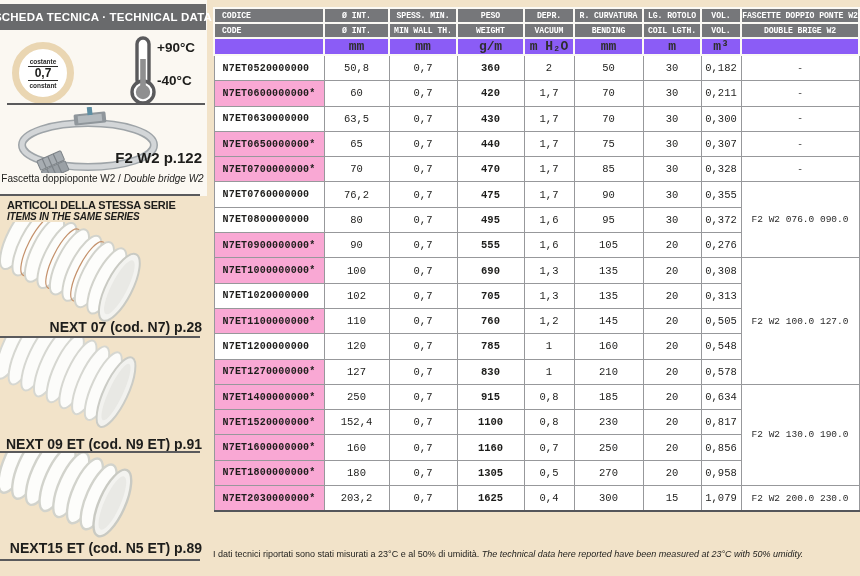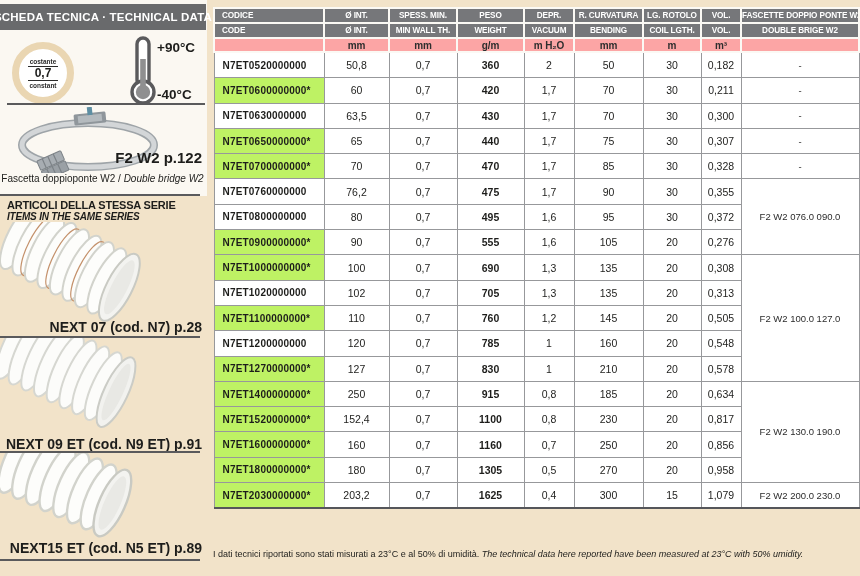--- a/index.html
+++ b/index.html
@@ -23,48 +23,48 @@
     background:#fff;border:7px solid #ead6b2;
     display:flex;flex-direction:column;align-items:center;justify-content:center;
   }
   .badge .b-top,.badge .b-bot{font-size:6.5px;font-weight:bold;line-height:7px;color:#2b2b2b;}
   .badge .b-val{
     font-size:12px;font-weight:bold;line-height:13px;color:#1d1d1b;
     border-top:1px solid #2b2b2b;border-bottom:1px solid #2b2b2b;padding:0 7px;margin:1px 0;
   }
   .thermo{position:absolute;left:127px;top:35px;}
   .temp-max{position:absolute;left:157px;top:40px;font-size:13.5px;font-weight:bold;white-space:nowrap;}
-  .temp-min{position:absolute;left:157px;top:87px;font-size:13.5px;font-weight:bold;white-space:nowrap;}
+  .temp-min{position:absolute;left:157px;top:73px;font-size:13.5px;font-weight:bold;white-space:nowrap;}
   .divider{position:absolute;left:7px;width:198px;height:2px;background:#5a5a5c;}
   .d1{top:103px;}.d2{top:194px;width:200px;left:0;}
   .d3{top:336px;width:200px;left:0;}.d4{top:451px;width:200px;left:0;}.d5{top:559px;width:200px;left:0;}
   .clamp{position:absolute;left:8px;top:107px;}
   .clamp-ref{position:absolute;left:0;top:149px;width:202px;text-align:right;font-size:15px;font-weight:bold;}
   .clamp-caption{position:absolute;left:0;top:173px;width:205px;text-align:center;font-size:10px;white-space:nowrap;}
   .series-title-it{position:absolute;left:7px;top:199px;font-size:11px;font-weight:bold;letter-spacing:-.2px;}
   .series-title-en{position:absolute;left:7px;top:211px;font-size:10px;font-weight:bold;font-style:italic;letter-spacing:-.2px;}
   .hose{position:absolute;left:0;}
   .hose1{top:222px;}.hose2{top:338px;}.hose3{top:453px;}
   .hose-label{position:absolute;left:0;width:202px;text-align:right;font-size:14px;font-weight:bold;white-space:nowrap;}
   .hl1{top:319px;}.hl2{top:436px;}.hl3{top:540px;}
   
   .main{position:absolute;left:213px;top:7px;}
-  table{border-collapse:collapse;table-layout:fixed;width:645px;}
+  table{border-collapse:collapse;table-layout:fixed;width:645px;font-family:Liberation Mono, monospace;}
   thead th{
     background:#76777a;color:#fff;font-size:8.2px;font-weight:bold;letter-spacing:-.1px;
     height:13px;padding:0;text-align:center;border:2px solid #fbf9f4;white-space:nowrap;overflow:hidden;
   }
   thead th.left{text-align:left;padding-left:7px;}
-  thead tr.units th{background:#fca5a5;color:#2e2e2e;font-size:10px;height:12px;}
+  thead tr.units th{background:#8b5cf6;color:#2e2e2e;font-size:13px;height:12px;}
   tbody td{
     background:#fff;border:1px solid #97989b;height:24.3px;padding:0;
     font-size:10.5px;text-align:center;white-space:nowrap;overflow:hidden;
   }
   tbody td.code{text-align:left;padding-left:8px;font-weight:bold;font-size:10px;letter-spacing:.2px;}
-  tbody td.hl{background:#bef264;}
+  tbody td.hl{background:#f9a8d4;}
   tbody td.wt{font-weight:bold;}
   tbody td.fasc{font-size:9.5px;color:#2b2b2b;}
   tbody tr:last-child td{border-bottom:2px solid #55565a;margin-top:25px;}
   
   .footer{position:absolute;left:213px;top:549px;width:645px;font-size:9px;line-height:11.5px;color:#1d1d1b;}
   .footer .en{font-style:italic;}
 </style>
 </head>
 <body>
 

